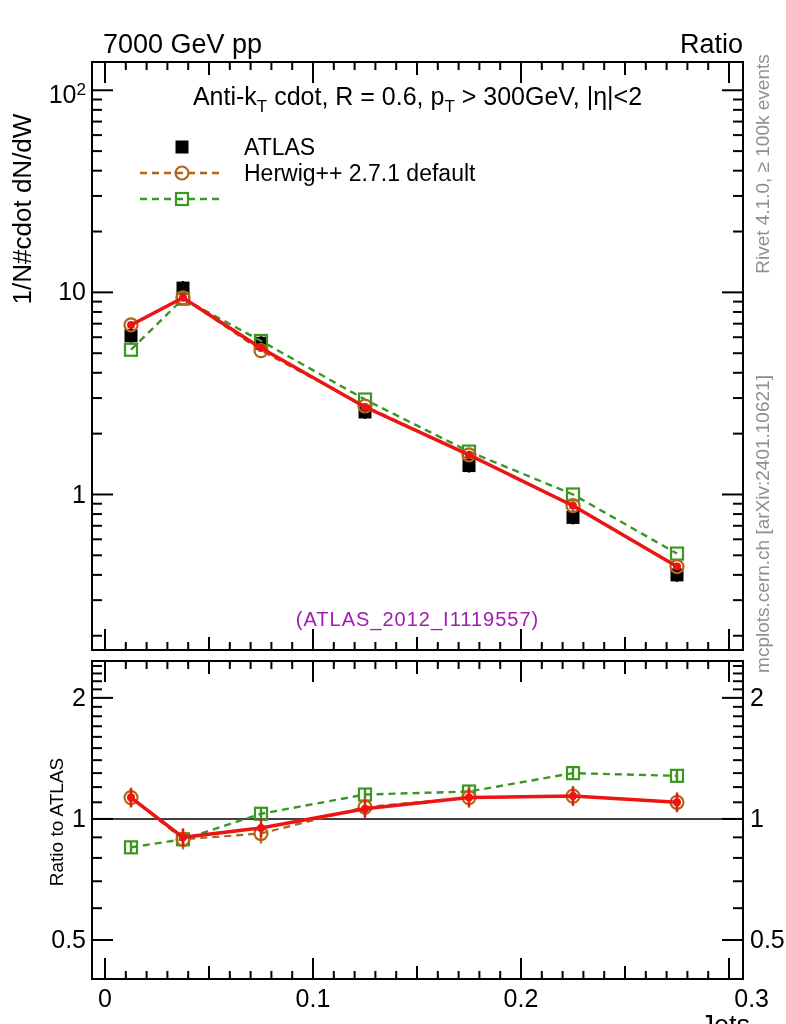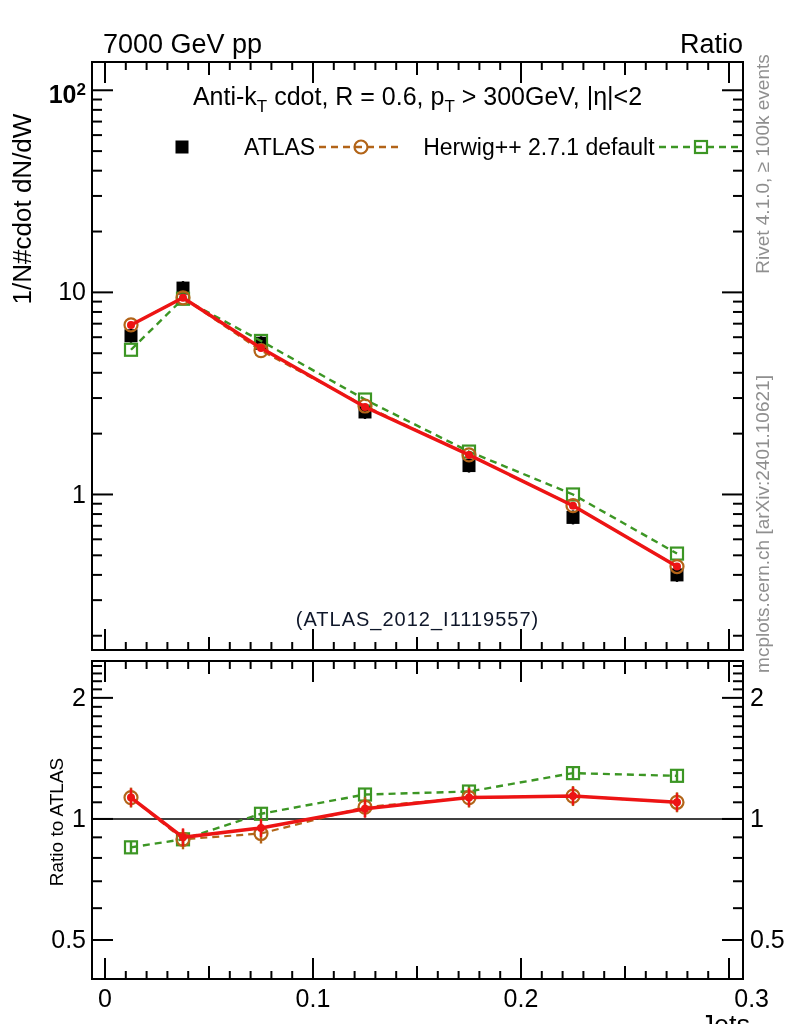--- a/index.html
+++ b/index.html
@@ -7,22 +7,22 @@
           font-family:"Liberation Sans", sans-serif; color:#000; overflow:hidden;margin-top:24px; }
   .abs { position:absolute; white-space:nowrap; }
   #chart-svg { position:absolute; left:0; top:0; }
   .hdr { font-size:27px; }
   .ticklab { font-size:25px; line-height:25px; }
   .sup { font-size:17px; vertical-align:8px; }
   .sub { font-size:17px; position:relative; top:7px; }
   .plot-title { font-size:25px; text-align:center; }
   .rot { transform:translate(-50%,-50%) rotate(-90deg); }
   .graytxt { color:#8f8f8f; font-size:19px; }
-  .watermark { color:#0f172a; font-size:20px; letter-spacing:1px; text-align:center; }
-  .legend { display:flex; flex-direction:row; }
+  .watermark { color:#a21caf; font-size:20px; letter-spacing:1px; text-align:center; }
+  .legend { display:flex; flex-direction:column; }
   .legend-row { display:flex; align-items:center; height:26px; }
   .legend-label { font-size:23px; margin-left:12px; }
   .ylab-main { font-size:26px; }
   .ylab-ratio { font-size:19px; }
   .xlab { font-size:27px; text-align:right; }
 </style>
 </head>
 <body>
 
 <div class="page">
@@ -363,21 +363,21 @@
     </div>
   </div>
 
   <div class="abs watermark" style="left:92px;top:584px;width:651px;">(ATLAS_2012_I1119557)</div>
 
   <div class="abs rot ylab-main" style="left:22px;top:185px;">1/N#cdot dN/dW</div>
   <div class="abs rot ylab-ratio" style="left:57px;top:798px;">Ratio to ATLAS</div>
   <div class="abs rot graytxt" style="left:763px;top:140px;">Rivet 4.1.0, ≥ 100k events</div>
   <div class="abs rot graytxt" style="left:763px;top:500px;">mcplots.cern.ch [arXiv:2401.10621]</div>
 
-  <div class="abs ticklab" style="left:0;top:53px;width:86px;text-align:right;font-weight:bold;"><span>10</span><span class="sup">2</span></div>
+  <div class="abs ticklab" style="left:0;top:53px;width:86px;text-align:right;"><span>10</span><span class="sup">2</span></div>
   <div class="abs ticklab" style="left:0;top:255px;width:86px;text-align:right;">10</div>
   <div class="abs ticklab" style="left:0;top:458px;width:86px;text-align:right;">1</div>
 
   <div class="abs ticklab" style="left:0;top:661px;width:86px;text-align:right;">2</div>
   <div class="abs ticklab" style="left:0;top:782px;width:86px;text-align:right;">1</div>
   <div class="abs ticklab" style="left:0;top:903px;width:86px;text-align:right;">0.5</div>
 
   <div class="abs ticklab" style="left:750px;top:661px;">2</div>
   <div class="abs ticklab" style="left:750px;top:782px;">1</div>
   <div class="abs ticklab" style="left:750px;top:903px;">0.5</div>

